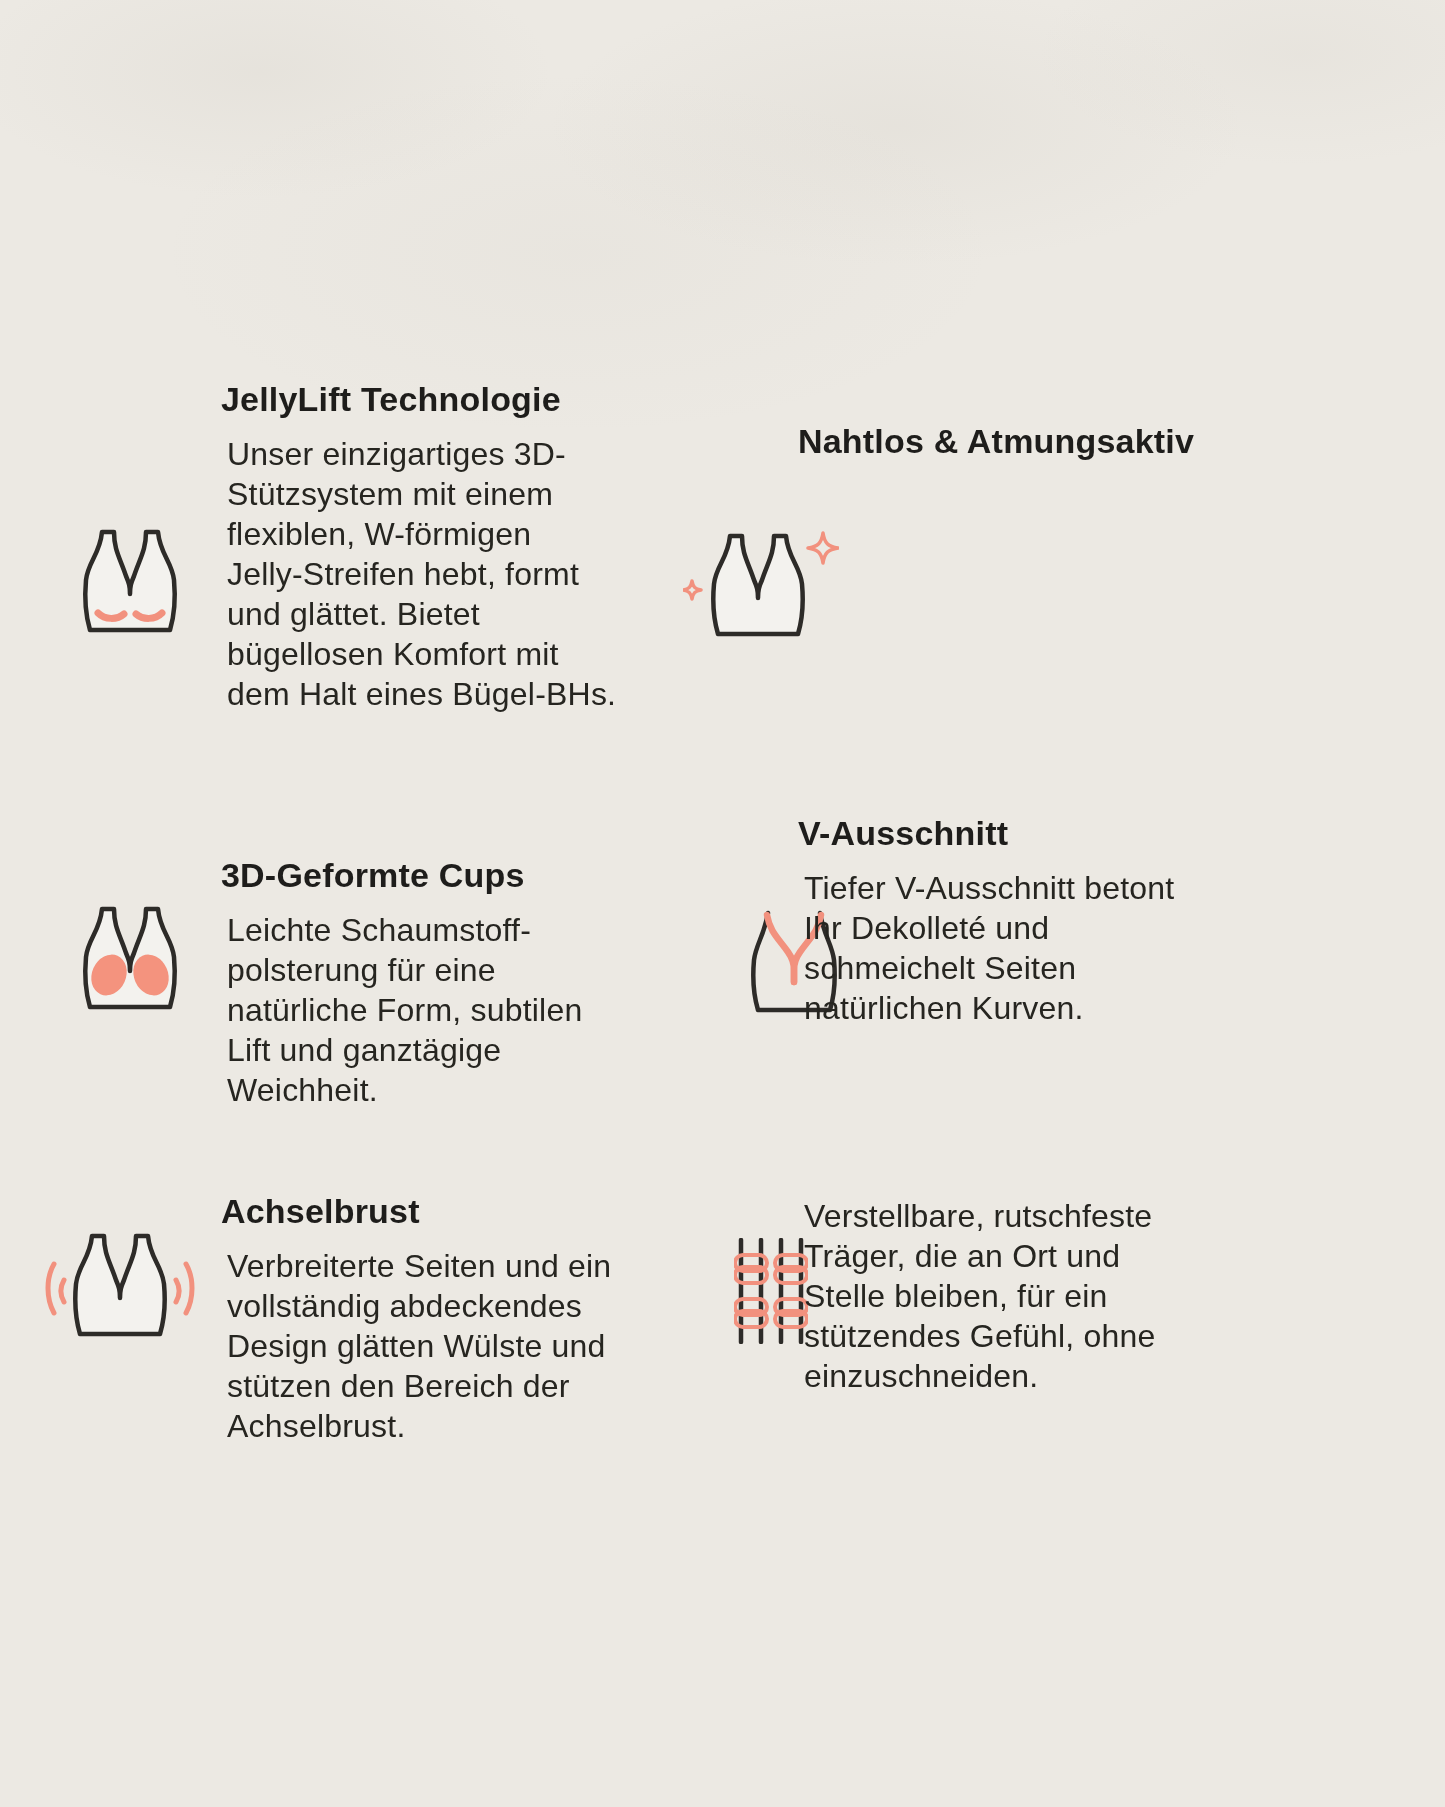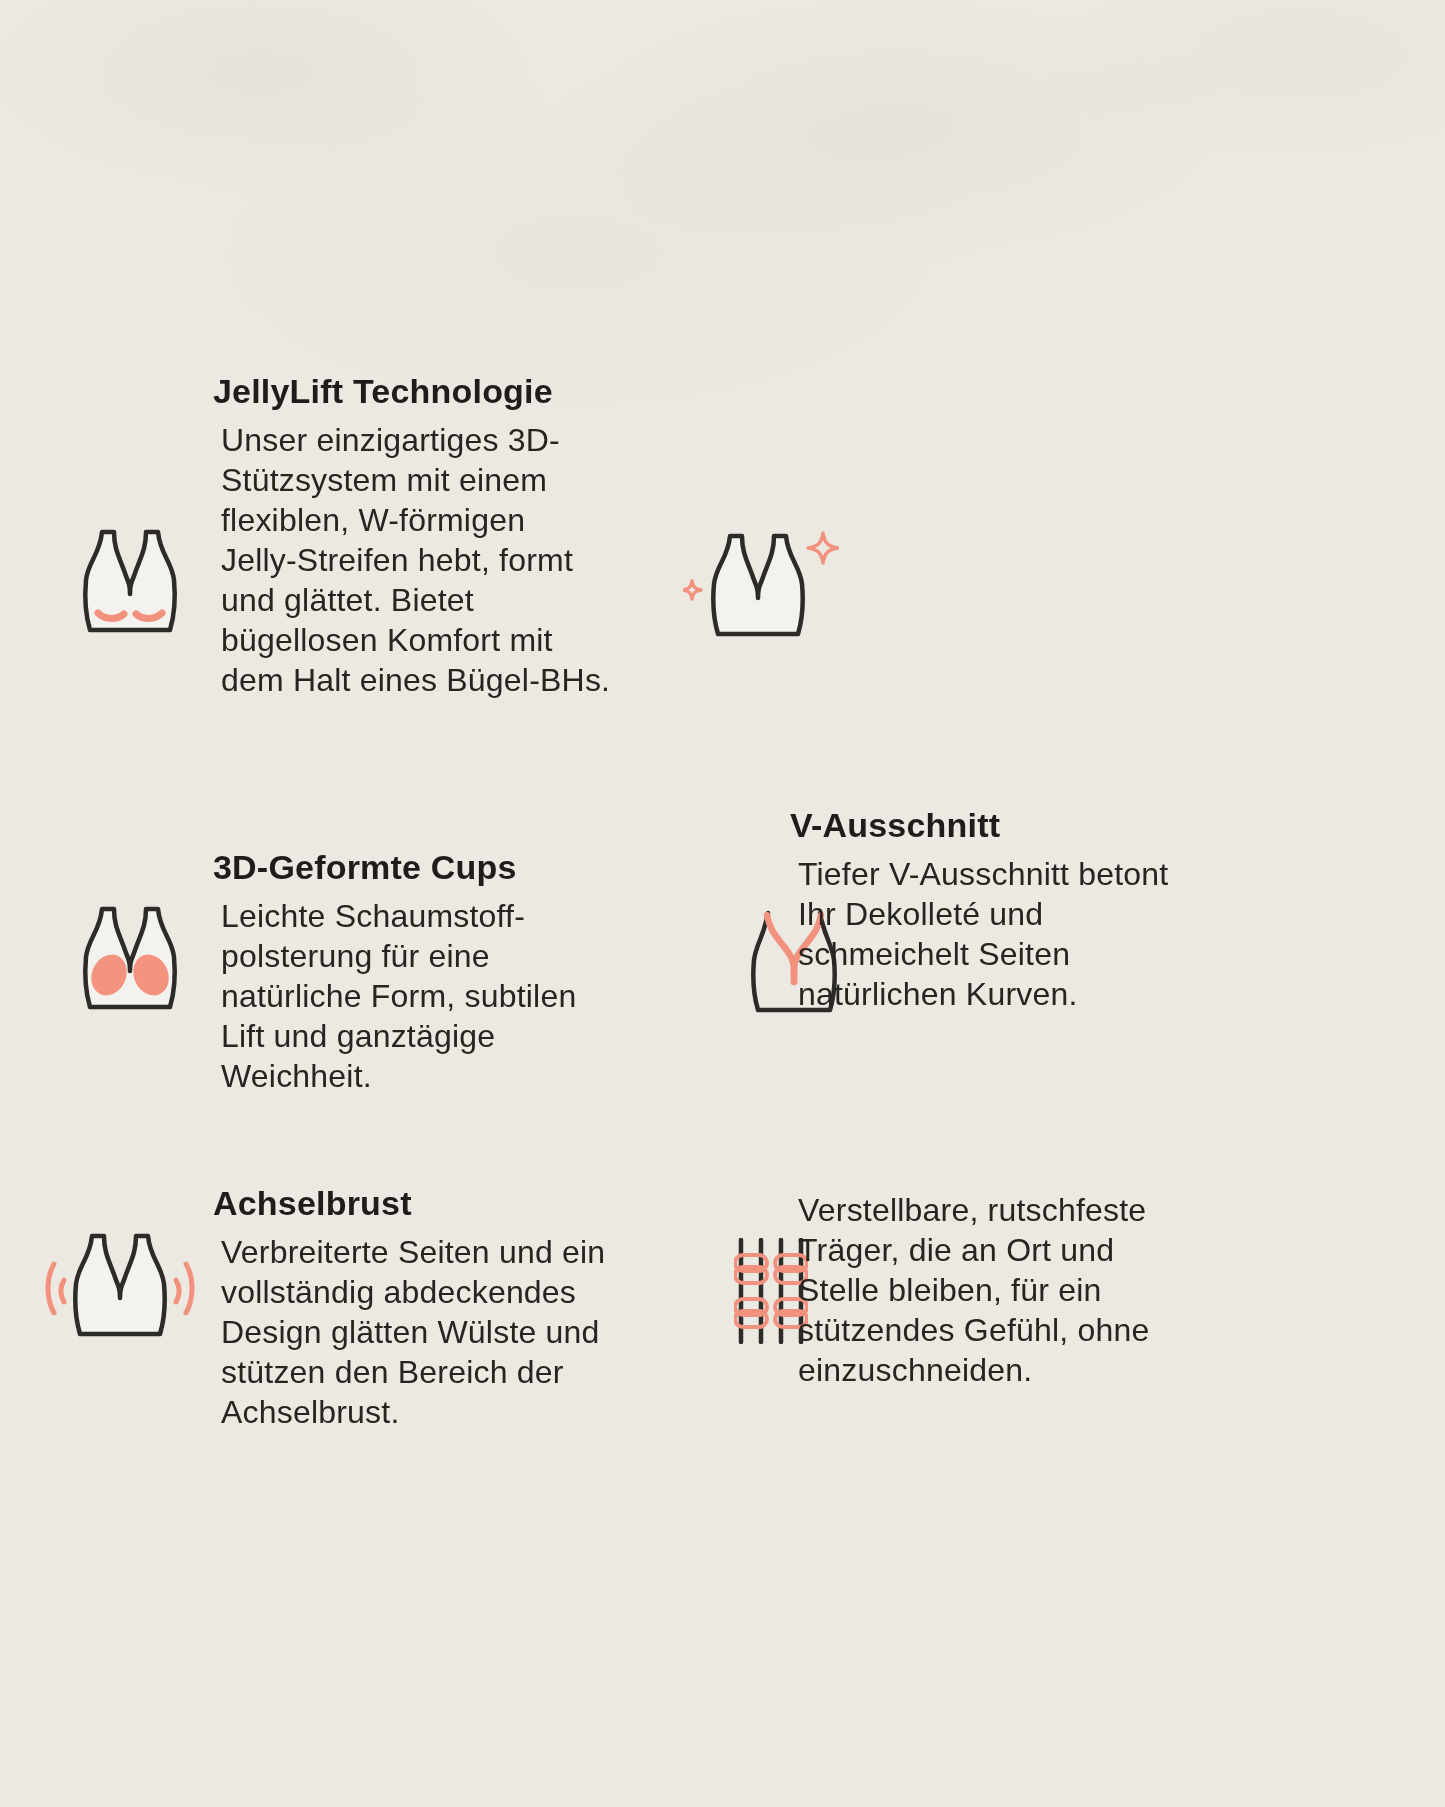--- a/index.html
+++ b/index.html
@@ -23,26 +23,26 @@
   .f4 .icon{left:742px; top:908px;  width:104px;}
   .f5 .icon{left:43px;  top:1232px; width:154px;}
   .f6 .icon{left:734px; top:1238px; width:74px;}
   .f1 .txt{left:213px; top:370px;  width:475px;}
   .f2 .txt{left:790px; top:412px;  width:475px;}
   .f3 .txt{left:213px; top:846px;  width:475px;}
   .f4 .txt{left:790px; top:804px;  width:475px;}
   .f5 .txt{left:213px; top:1182px; width:490px;}
   .f6 .txt{left:790px; top:1182px; width:475px;}
   .txt h3{
-    margin:0;
+    margin:8px;
     font-size:34px;line-height:42px;font-weight:700;
     color:#1E1D1B;letter-spacing:.2px;
   }
   .txt p{
-    margin:8px;
+    margin:14px;
     font-size:32px;line-height:40px;font-weight:400;
     color:#262520;letter-spacing:.2px;
     white-space:pre-line;
   }
   svg{display:block;width:100%;height:auto;}
   .stroke-dark{stroke:#2D2B28;stroke-width:4.5;fill:none;stroke-linejoin:round;stroke-linecap:round;}
   .bra-fill{fill:rgba(255,255,255,.40);}
   .stroke-coral{stroke:#F2917E;fill:none;stroke-linecap:round;stroke-linejoin:round;}
   .fill-coral{fill:#F4937E;}
 </style>
@@ -75,20 +75,21 @@
     <div class="icon">
       <svg viewBox="0 0 156 112" xmlns="http://www.w3.org/2000/svg">
         <g transform="translate(23,6)">
           <path class="bra-fill stroke-dark" d="M36,4 L24,4 C22,26 10,34 8,52 C6,74 9,92 12,102 L92,102 C95,92 98,74 96,52 C94,34 82,26 80,4 L68,4 C68,22 62,30 56,48 C53,55 52,58 52,66 C52,58 51,55 48,48 C42,30 36,22 36,4 Z"></path>
         </g>
         <path class="stroke-coral" stroke-width="3.5" d="M9,55 C10,61 12,63 18,64 C12,65 10,67 9,73 C8,67 6,65 0,64 C6,63 8,61 9,55 Z"></path>
         <path class="stroke-coral" stroke-width="3.5" d="M140,7 C141.5,17 145,20.5 155,22 C145,23.5 141.5,27 140,37 C138.5,27 135,23.5 125,22 C135,20.5 138.5,17 140,7 Z"></path>
       </svg>
     </div>
     <div class="txt">
+      <h3>Nahtlos &amp; Atmungsaktiv</h3>
     </div>
   </section>
 
   <section class="feature f3">
     <div class="icon">
       <svg viewBox="0 0 104 106" xmlns="http://www.w3.org/2000/svg">
         <path class="bra-fill stroke-dark" d="M36,4 L24,4 C22,26 10,34 8,52 C6,74 9,92 12,102 L92,102 C95,92 98,74 96,52 C94,34 82,26 80,4 L68,4 C68,22 62,30 56,48 C53,55 52,58 52,66 C52,58 51,55 48,48 C42,30 36,22 36,4 Z"></path>
         <ellipse class="fill-coral" cx="31" cy="70" rx="17" ry="21" transform="rotate(24 31 70)"></ellipse>
         <ellipse class="fill-coral" cx="73" cy="70" rx="17" ry="21" transform="rotate(-24 73 70)"></ellipse>
       </svg>

